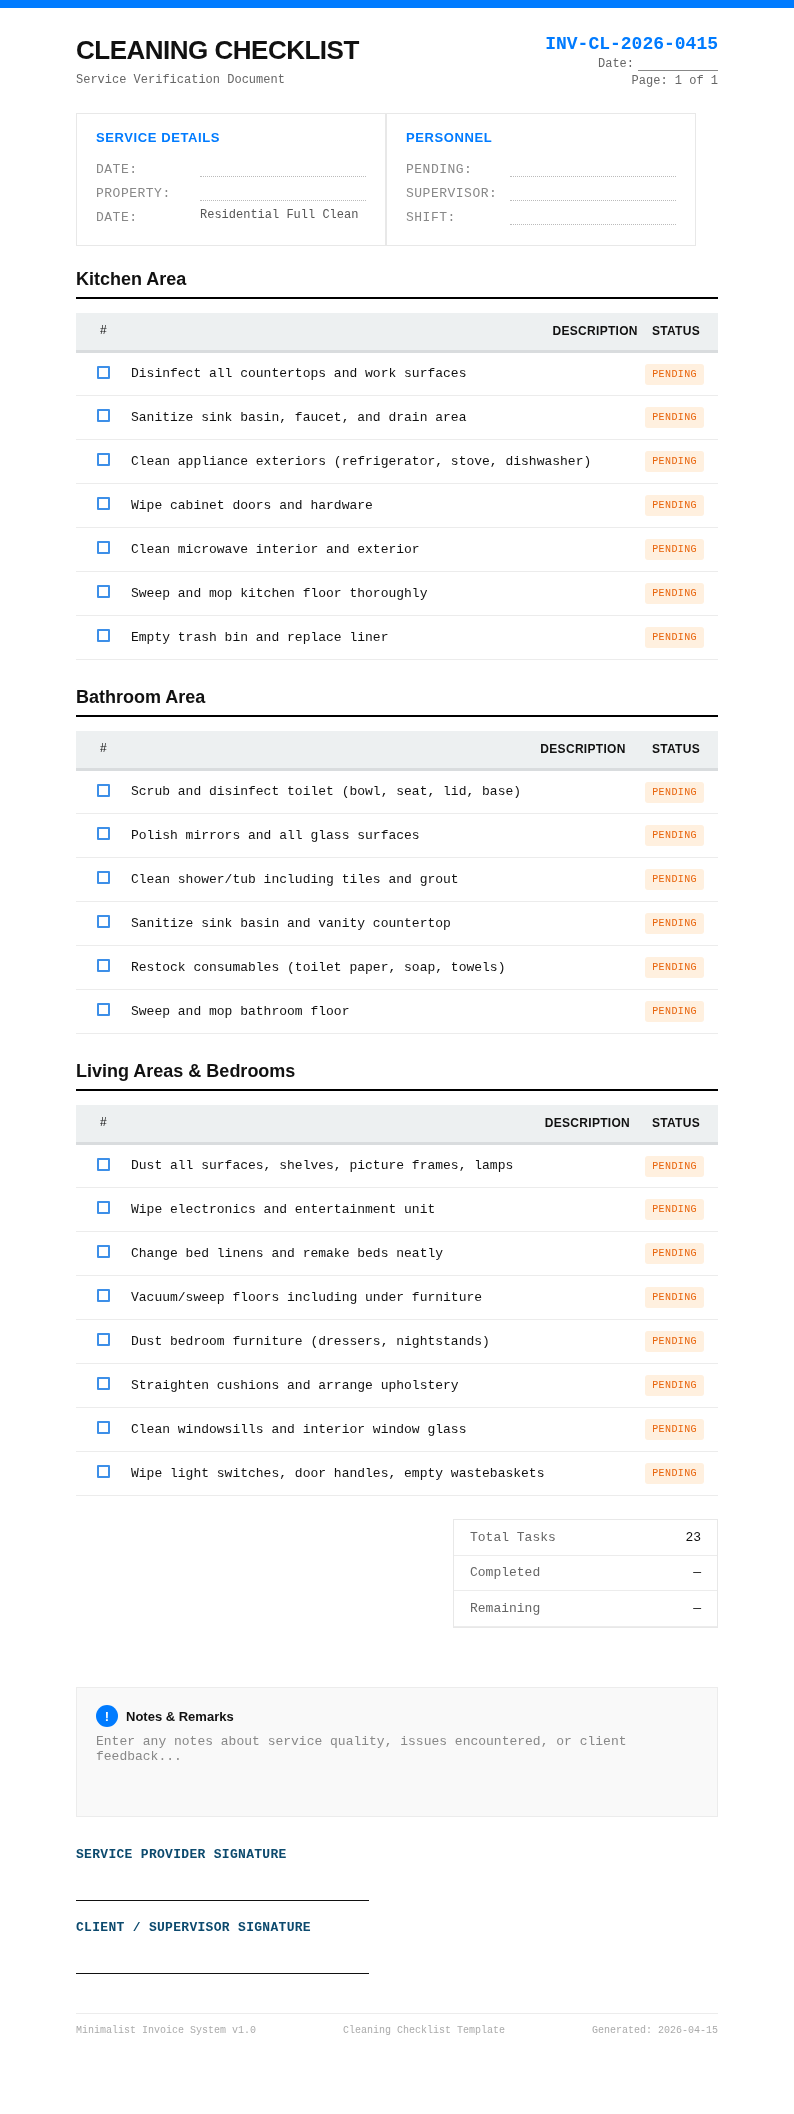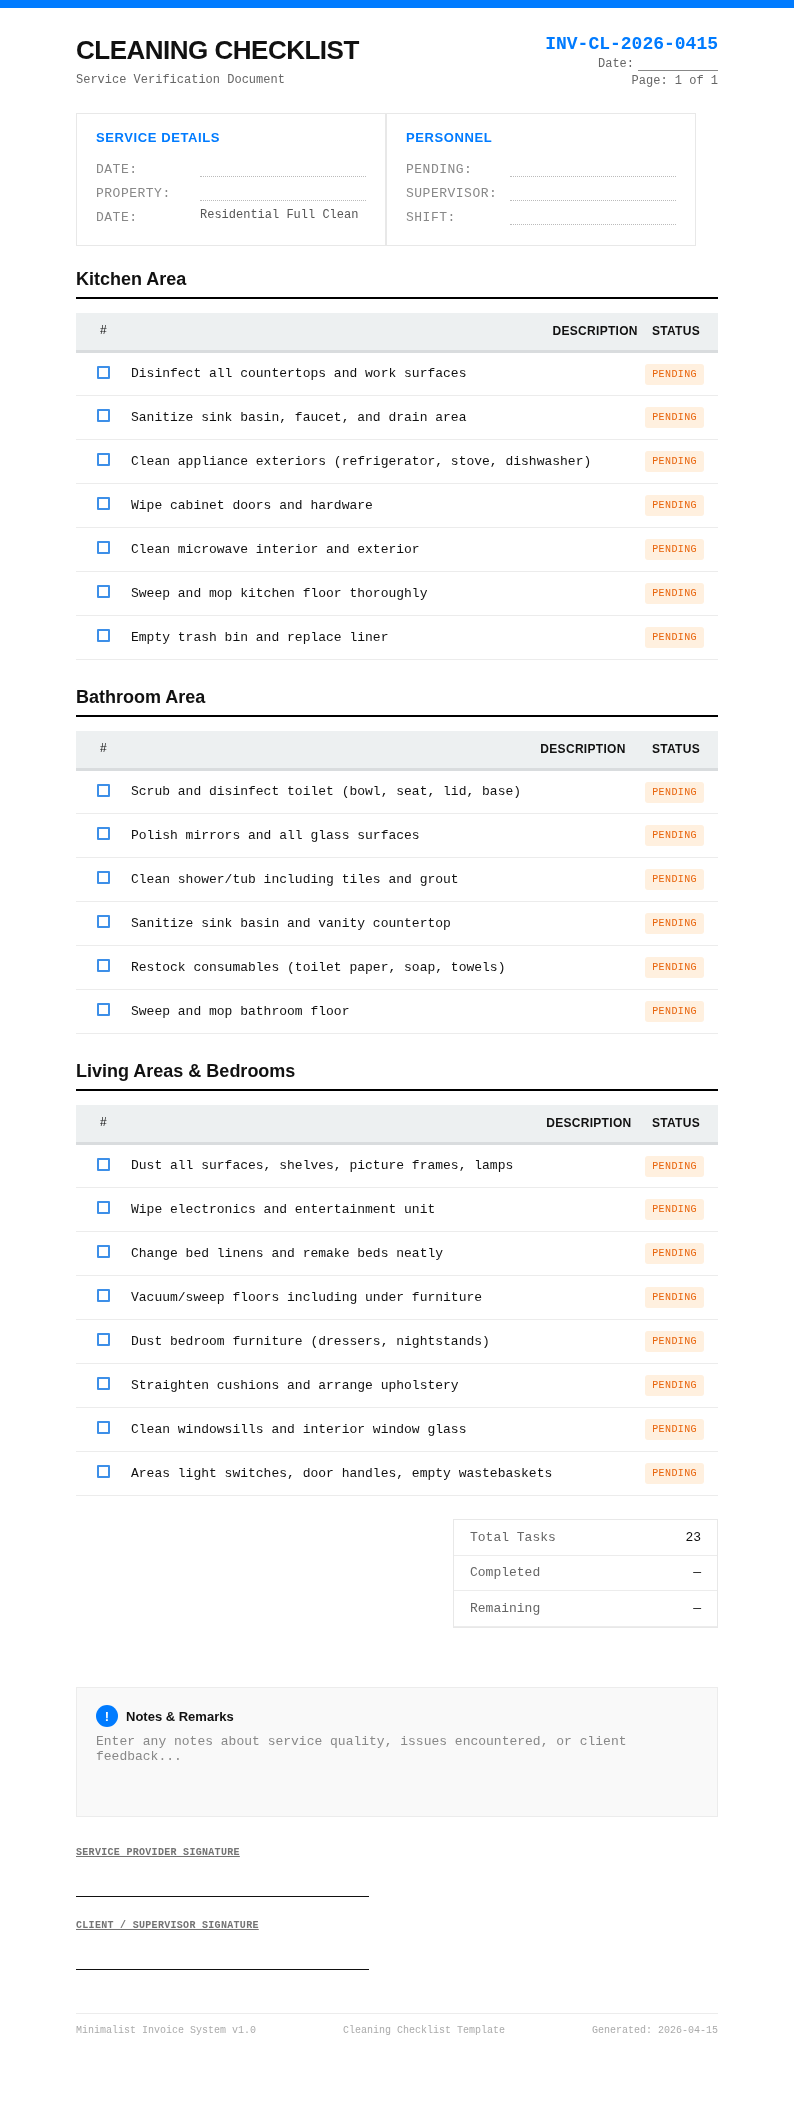--- a/index.html
+++ b/index.html
@@ -45,21 +45,21 @@
   .sum-row.total { background: #007bff; border-bottom: none; }
   .sum-row.total .lbl, .sum-row.total .val { color: #fff; font-weight: bold; }
 
   .notes { position: absolute; left: 0; top: 1679px; width: 642px; height: 130px; background: #f9f9f9; border: 1px solid #ececec; padding: 16px 19px; }
   .notes-head { display: flex; align-items: center; height: 24px; }
   .notes-icon { width: 22px; height: 22px; border-radius: 50%; background: #007bff; color: #fff; font-size: 13px; font-weight: bold; display: flex; align-items: center; justify-content: center; margin-right: 8px; }
   .notes-title { font-size: 13px; font-weight: bold; color: #111; }
   .notes-text { margin-top: 6px; font-family: "Liberation Mono", monospace; font-size: 13px; color: #888; line-height: 15px; width: 560px; }
 
   .sig { position: absolute; left: 0; width: 293px; }
-  .sig-label { font-family: "Liberation Mono", monospace; font-size: 10px; font-weight: bold; color: #737373; letter-spacing: 0.3px; text-decoration: underline; }
+  .sig-label { font-family: "Liberation Mono", monospace; font-size: 13px; font-weight: bold; color: #0c4a6e; letter-spacing: 0.3px; }
   .sig-line { margin-top: 38px; border-bottom: 1px solid #111; }
 
   .footer { position: absolute; left: 0; top: 2005px; width: 642px; border-top: 1px solid #ececec; padding-top: 11px; display: flex; justify-content: space-between; font-family: "Liberation Mono", monospace; font-size: 10px; color: #aaa; }
 </style>
 </head>
 <body>
 
 <div class="topbar"></div>
 
 <div class="page">
@@ -240,21 +240,21 @@
       <td class="desc">Straighten cushions and arrange upholstery</td>
       <td class="st"><span class="badge">PENDING</span></td>
     </tr>
           <tr>
       <td class="chk"><span class="checkbox"></span></td>
       <td class="desc">Clean windowsills and interior window glass</td>
       <td class="st"><span class="badge">PENDING</span></td>
     </tr>
           <tr>
       <td class="chk"><span class="checkbox"></span></td>
-      <td class="desc">Areas light switches, door handles, empty wastebaskets</td>
+      <td class="desc">Wipe light switches, door handles, empty wastebaskets</td>
       <td class="st"><span class="badge">PENDING</span></td>
     </tr>
         </tbody>
     </table>
     </div>
 
   <div class="summary">
     <div class="sum-row">
       <span class="lbl">Total Tasks</span>
       <span class="val">23</span>

